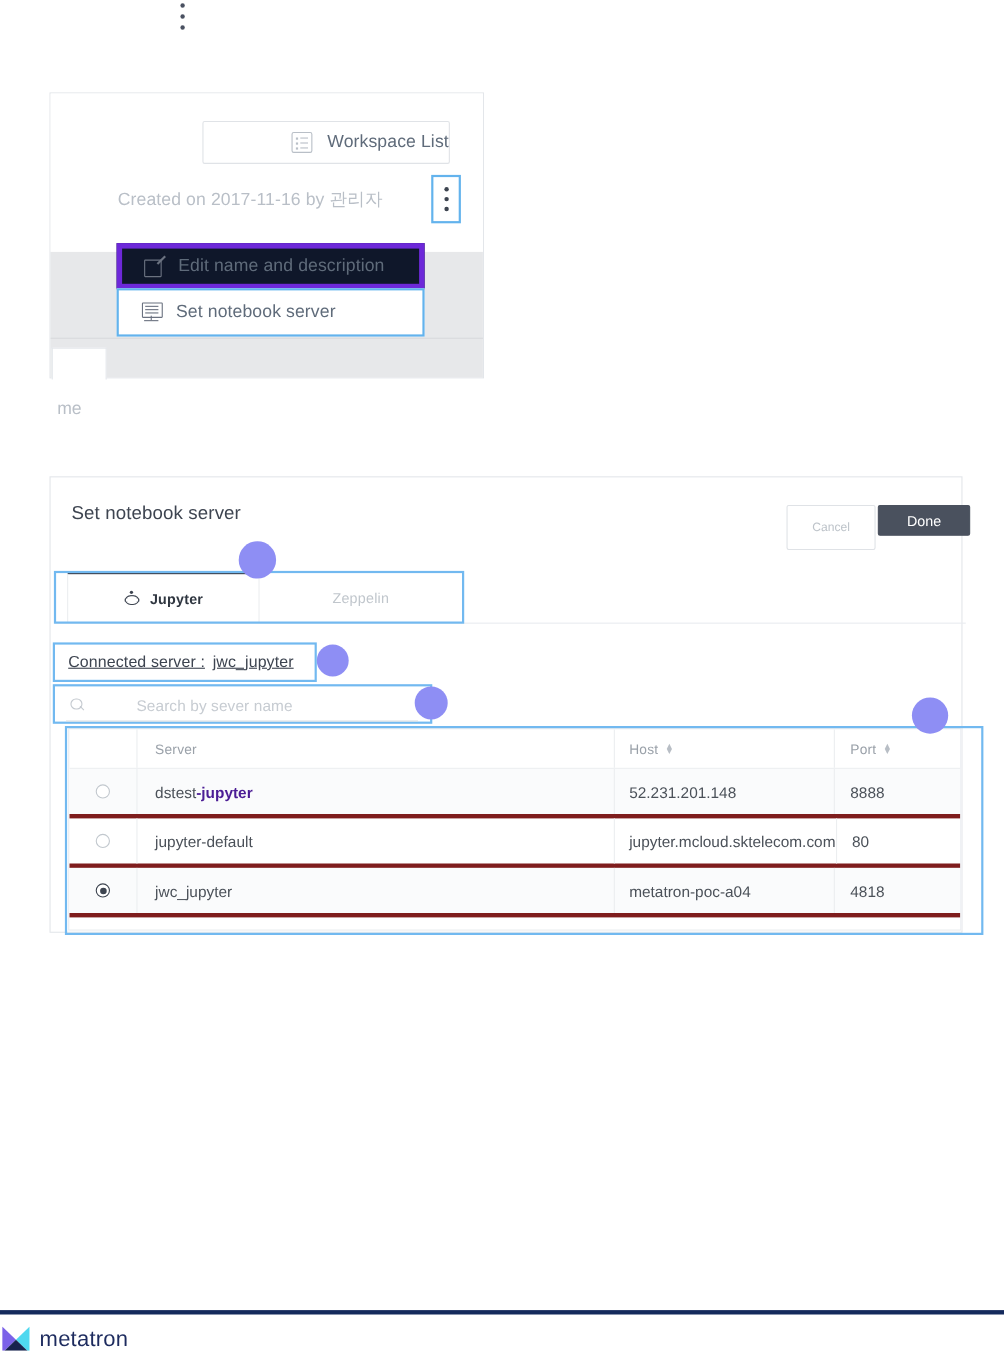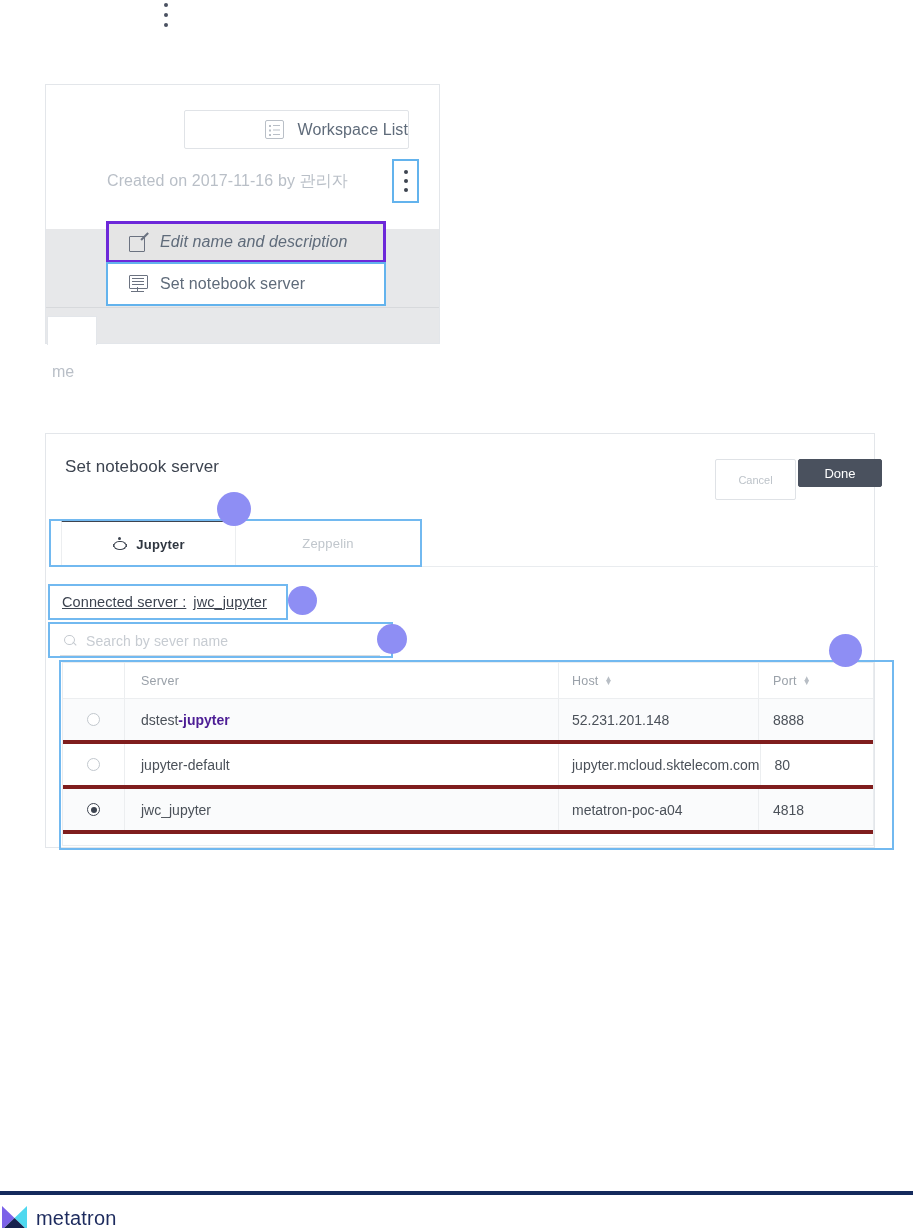--- a/index.html
+++ b/index.html
@@ -42,21 +42,21 @@
     border:2px solid #63b3ed; background:#fff;
     display:flex; flex-direction:column; align-items:center; justify-content:center; gap:5px;
   }
   .kebab-btn i { width:4px; height:4px; border-radius:50%; background:#3d4450; display:block; }
 
   .menu { position:absolute; left:60px; top:136px; width:280px; }
   .menu .mi {
     height:42px; display:flex; align-items:center; gap:13px; padding-left:20px;
     font-size:16px; color:#5f6b7a; letter-spacing:.1px; white-space:nowrap;
   }
-  .menu .mi.edit { background:#e5e5e5; border:3px solid #6d28d9;font-style:italic; }
+  .menu .mi.edit { background:#0f172a; border:5px solid #6d28d9; }
   .menu .mi.setsrv { background:#ffffff; border:2px solid #63b3ed; height:44px; margin-top:-1px; }
 
   .icon-edit { position:relative; width:18px; height:18px; flex:0 0 18px; }
   .icon-edit::before{ content:""; position:absolute; left:0; top:3px; width:14px; height:14px; border:1.4px solid #6b7280; border-radius:1px;}
   .icon-edit::after{ content:""; position:absolute; right:-1px; top:-1px; width:10px; height:1.5px; background:#6b7280; transform:rotate(-45deg); transform-origin:right center;}
 
   .icon-srv { position:relative; width:19px; height:18px; flex:0 0 19px; }
   .icon-srv::before{ content:""; position:absolute; left:1px; top:0; width:17px; height:12px; border:1.4px solid #6b7280; border-radius:1px; }
   .icon-srv::after{ content:""; position:absolute; left:3.5px; top:3px; width:12px; height:1.3px; background:#6b7280;
      box-shadow:0 3px 0 #6b7280, 0 6px 0 #6b7280; }
@@ -98,21 +98,21 @@
 
   .conn-hl { position:absolute; left:2px; top:150px; width:240px; height:36px; border:2px solid #72b9f0; background:#fff;}
   .conn-text { position:absolute; left:16px; top:160px; font-size:14.5px; color:#3d4450; letter-spacing:.1px;text-decoration:underline; }
   .conn-text .val { margin-left:7px; }
 
   .search-hl { position:absolute; left:2px; top:188px; width:345px; height:36px; border:2px solid #72b9f0; background:#fff;}
   .search-box { position:absolute; left:14px; top:192px; width:320px; height:30px; border-bottom:1px solid #d8dcdf; display:flex; align-items:center; gap:10px; }
   .mag { position:relative; width:12px; height:12px; flex:0 0 12px; margin-left:4px; }
   .mag::before{ content:""; position:absolute; left:0; top:0; width:8.5px; height:8.5px; border:1.2px solid #c5cad0; border-radius:50%;}
   .mag::after{ content:""; position:absolute; left:7.5px; top:8px; width:4.5px; height:1.2px; background:#c5cad0; transform:rotate(45deg);}
-  .search-ph { font-size:14px; color:#c7ccd2; letter-spacing:.1px; }
+  .search-ph { font-size:14px; color:#c7ccd2; letter-spacing:.1px;margin-left:38px; }
 
   .table-hl { position:absolute; left:13px; top:226px; width:835px; height:190px; border:2px solid #72b9f0; }
   .table { position:absolute; left:16px; top:228px; width:812px; height:184px; border:1px solid #e9ecef; background:#fff; overflow:hidden; }
   .trow { display:flex; align-items:center; height:45px; }
   .thead { height:36px; border-bottom:1px solid #eceef0; }
   .thead .c { font-size:12.5px; color:#9aa1a9; letter-spacing:.2px; display:flex; align-items:center; gap:6px; }
   .c-radio { width:62px; flex:0 0 62px; display:flex; align-items:center; justify-content:center; border-right:1px solid #eceef0; align-self:stretch; }
   .thead .c-radio { border-right:1px solid #eceef0; }
   .c-server { flex:0 0 434px; padding-left:16px; border-right:1px solid #eceef0; align-self:stretch; display:flex; align-items:center; }
   .c-host { flex:0 0 200px; padding-left:13px; border-right:1px solid #eceef0; align-self:stretch; display:flex; align-items:center; }

